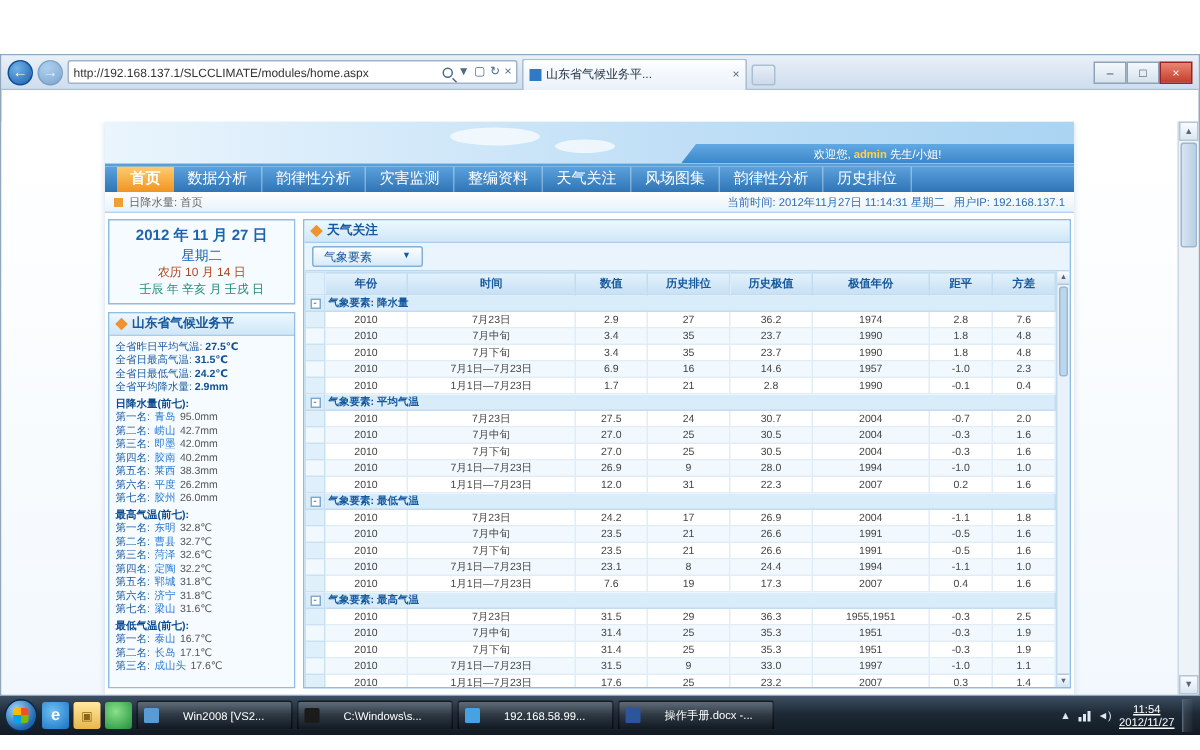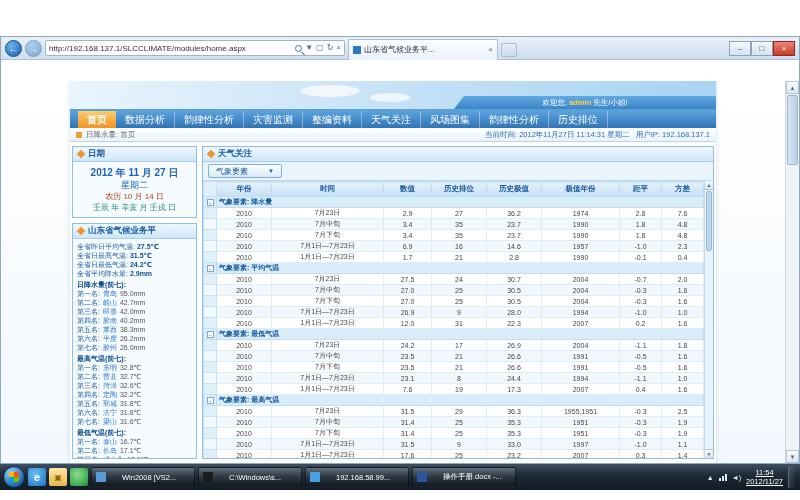--- a/index.html
+++ b/index.html
@@ -172,24 +172,20 @@
           <span class="status">
             <span>当前时间: 2012年11月27日 11:14:31 星期二</span>
             <span>用户IP: 192.168.137.1</span>
           </span>
         </div>
 
         <div class="content">
 
           <aside class="sidebar">
             <section class="panel">
-              <div class="panel-head">
-                <span class="ph-ic"></span>
-                <span>日期</span>
-              </div>
               <div class="date-body">
                 <div class="d1">2012 年 11 月 27 日</div>
                 <div class="d2">星期二</div>
                 <div class="d3">农历 10 月 14 日</div>
                 <div class="d4">壬辰 年 辛亥 月 壬戌 日</div>
               </div>
             </section>
 
             <section class="panel weather-panel">
               <div class="panel-head">

